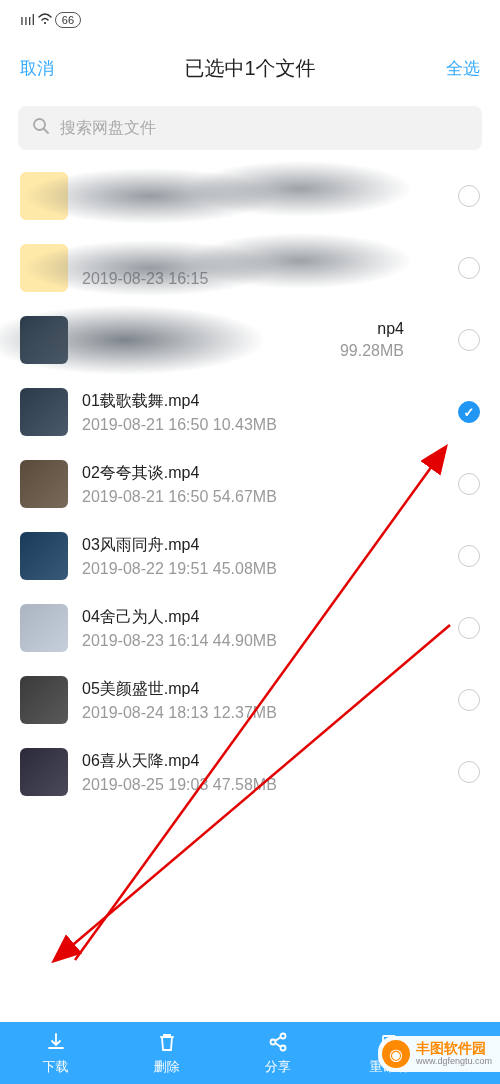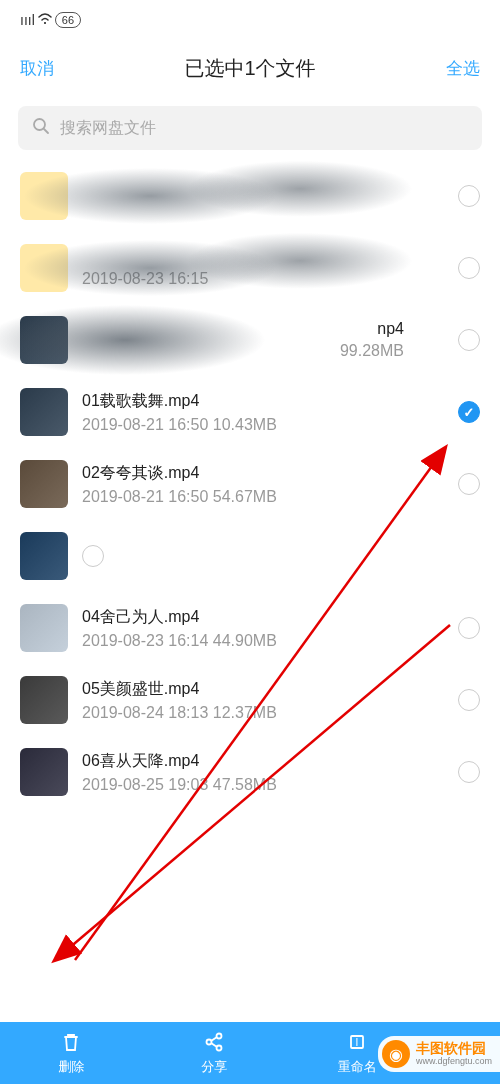--- a/index.html
+++ b/index.html
@@ -123,20 +123,24 @@
     <div class="thumb v2"></div>
     <div class="file-info">
       <div class="file-name">02夸夸其谈.mp4</div>
       <div class="file-meta">2019-08-21  16:50   54.67MB</div>
     </div>
     <div class="radio"></div>
   </div>
 
   <div class="file-item">
     <div class="thumb v3"></div>
+    <div class="file-info">
+      <div class="file-name">03风雨同舟.mp4</div>
+      <div class="file-meta">2019-08-22  19:51   45.08MB</div>
+    </div>
     <div class="radio"></div>
   </div>
 
   <div class="file-item">
     <div class="thumb v4"></div>
     <div class="file-info">
       <div class="file-name">04舍己为人.mp4</div>
       <div class="file-meta">2019-08-23  16:14   44.90MB</div>
     </div>
     <div class="radio"></div>
@@ -168,20 +172,26 @@
       <path d="M0,0 L12,5 L0,10 Z" fill="#e30000"></path>
     </marker>
   </defs>
   <line x1="75" y1="960" x2="445" y2="448" stroke="#e30000" stroke-width="2.5" marker-end="url(#ah)"></line>
   <line x1="450" y1="625" x2="55" y2="960" stroke="#e30000" stroke-width="2.5" marker-end="url(#ah)"></line>
 </svg>
 
 <div class="bottom-bar">
   <div class="bottom-btn">
     <span><svg width="22" height="22" viewBox="0 0 22 22" stroke="#fff" stroke-width="1.8" fill="none">
+          <path d="M11 3 L11 14 M7 10 L11 14 L15 10 M4 17 L18 17" stroke-linecap="round"></path>
+        </svg></span>
+    <span>下载</span>
+  </div>
+  <div class="bottom-btn">
+    <span><svg width="22" height="22" viewBox="0 0 22 22" stroke="#fff" stroke-width="1.8" fill="none">
           <path d="M5 6 L17 6 M8 6 L8 4 L14 4 L14 6 M6 6 L7 19 L15 19 L16 6" stroke-linecap="round"></path>
         </svg></span>
     <span>删除</span>
   </div>
   <div class="bottom-btn">
     <span><svg width="22" height="22" viewBox="0 0 22 22" stroke="#fff" stroke-width="1.8" fill="none">
           <circle cx="6" cy="11" r="2.5"></circle>
           <circle cx="16" cy="5" r="2.5"></circle>
           <circle cx="16" cy="17" r="2.5"></circle>
           <line x1="8" y1="10" x2="14" y2="6"></line>

